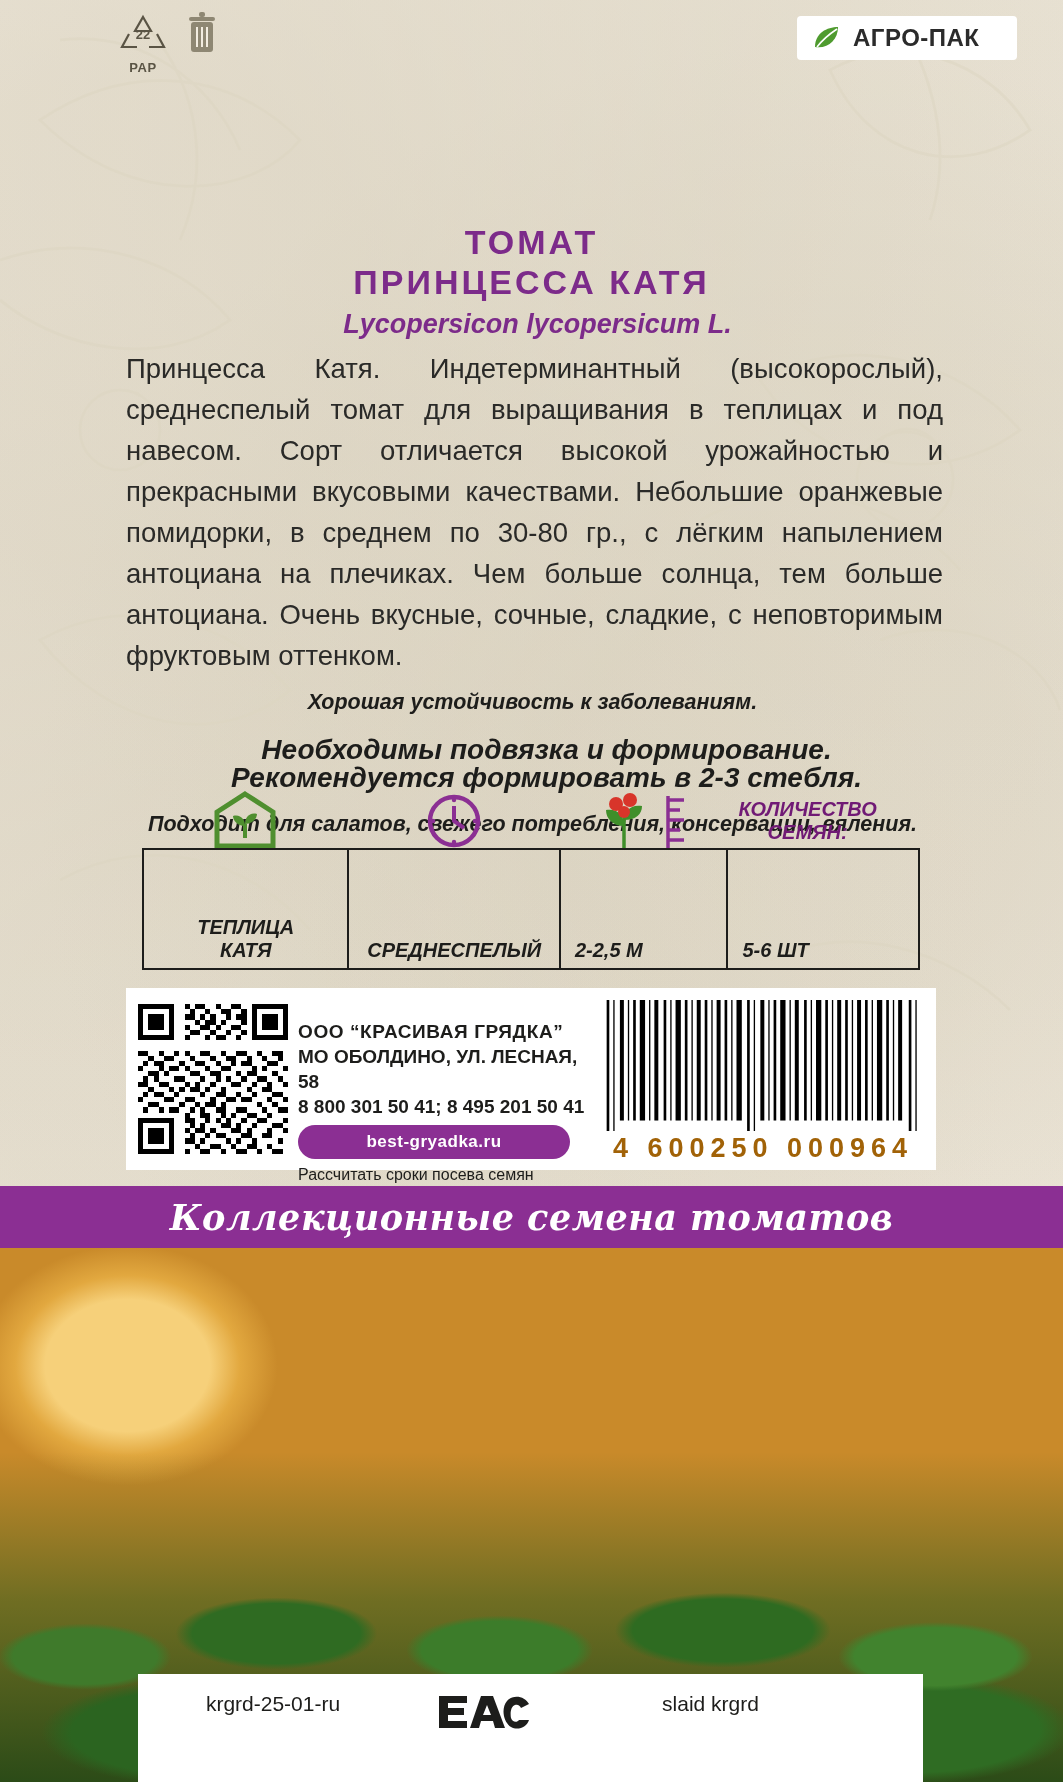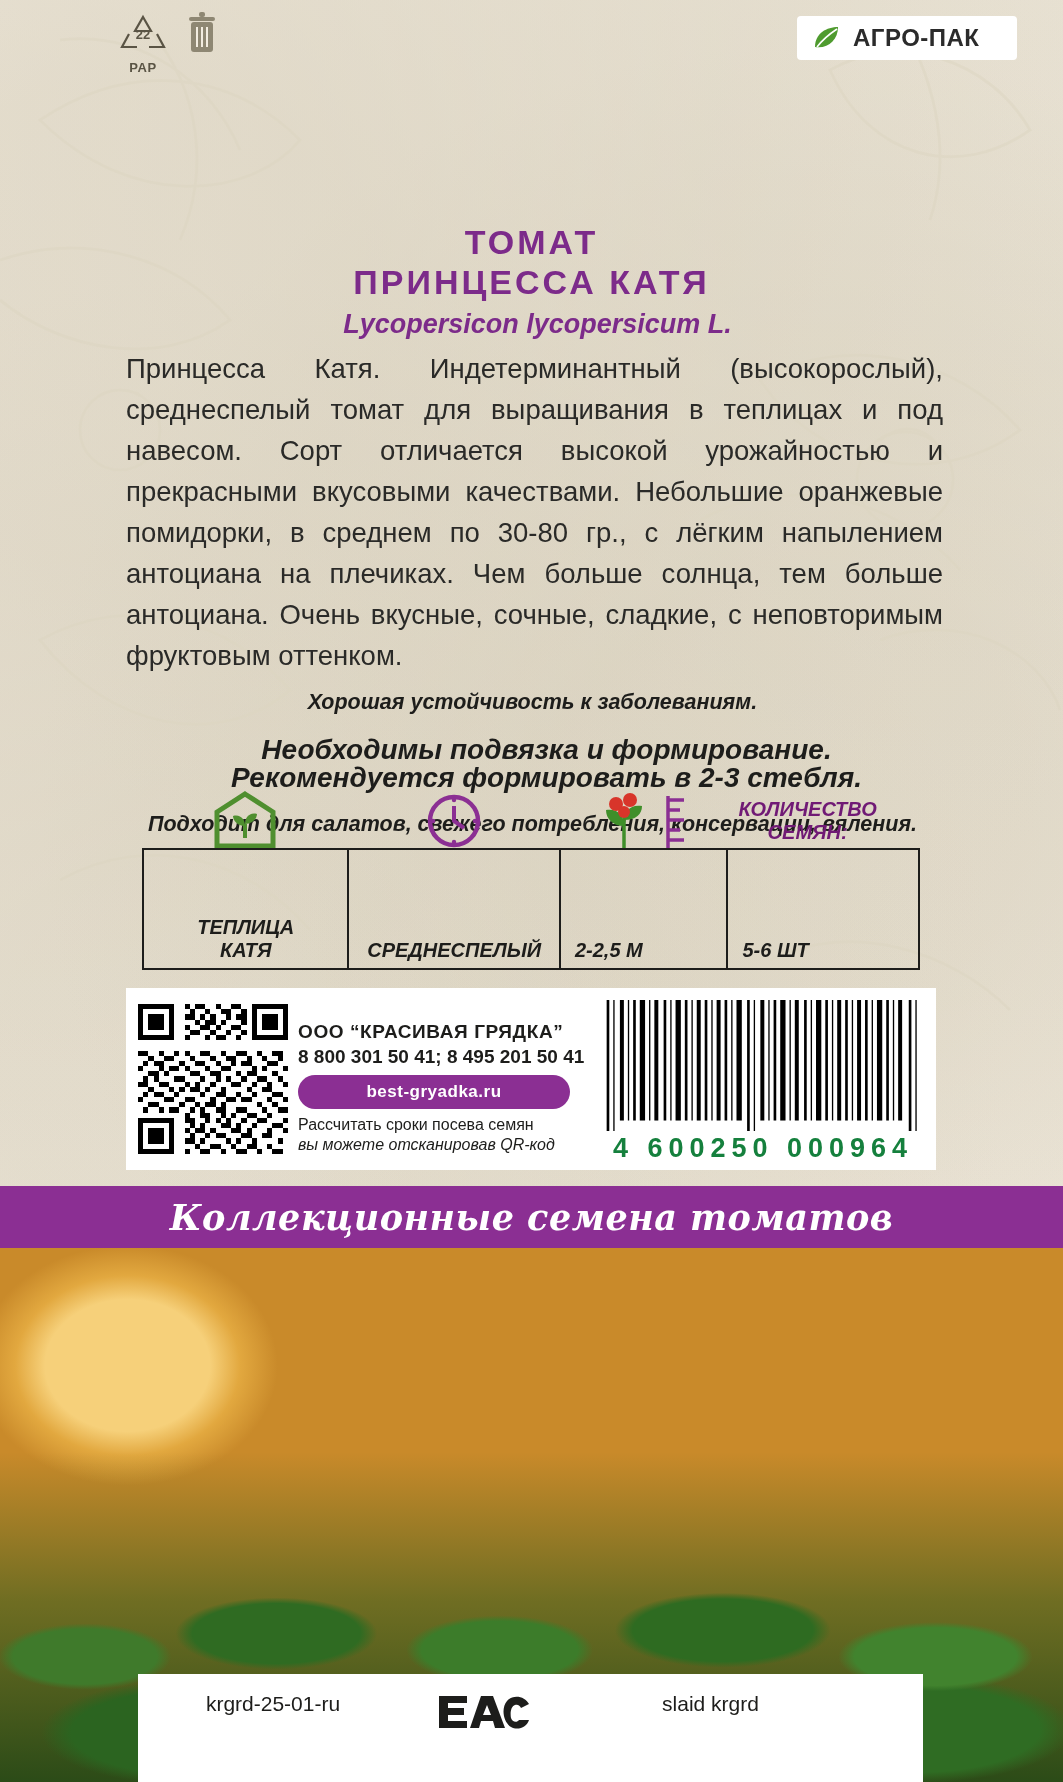--- a/index.html
+++ b/index.html
@@ -274,21 +274,21 @@
     flex: 1;
     display: flex;
     align-items: stretch;
     gap: 0;
   }
   .bc-num {
     font-size: 27px;
     font-weight: bold;
     letter-spacing: 6px;
     text-align: center;
-    color: #15803d;
+    color: #a16207;
     padding-top: 2px;
   }
 
   
   .banner {
     position: absolute;
     left: 0;
     right: 0;
     top: 1186px;
     height: 62px;
@@ -691,20 +691,21 @@
           <rect x="12" y="28" width="2" height="1"></rect>
           <rect x="16" y="28" width="1" height="1"></rect>
           <rect x="19" y="28" width="2" height="1"></rect>
           <rect x="23" y="28" width="1" height="1"></rect>
           <rect x="26" y="28" width="2" height="1"></rect>
       </g>
     </svg>
 
     <div class="addr">
       <div class="addr-l1">ООО  “КРАСИВАЯ  ГРЯДКА”</div>
+      <div class="addr-l2">МО ОБОЛДИНО, УЛ. ЛЕСНАЯ, 58</div>
       <div class="addr-l3">8 800 301 50 41; 8 495 201 50 41</div>
       <div class="site-pill">best-gryadka.ru</div>
       <div class="addr-note">
         <span>Рассчитать сроки посева семян</span><br>
         <i>вы можете отсканировав QR-код</i>
       </div>
     </div>
 
     <div class="barcode-wrap">
       <svg class="barcode" viewBox="0 0 240 100" preserveAspectRatio="none">

